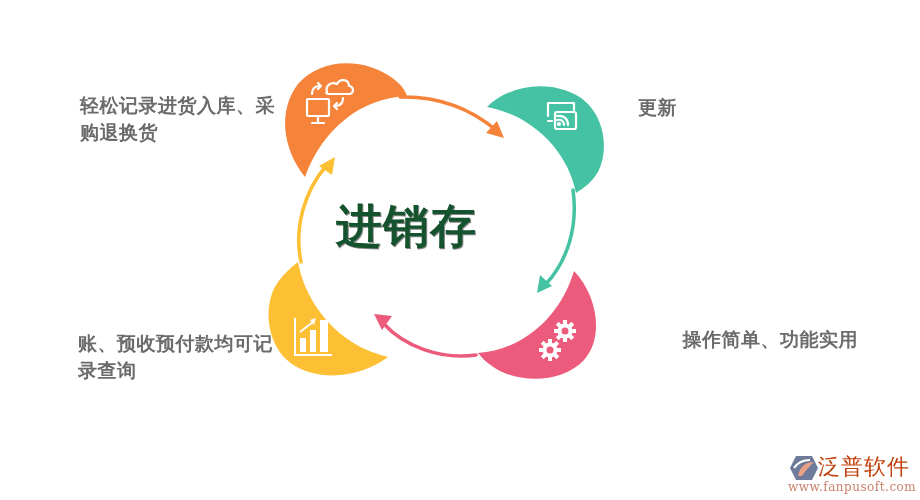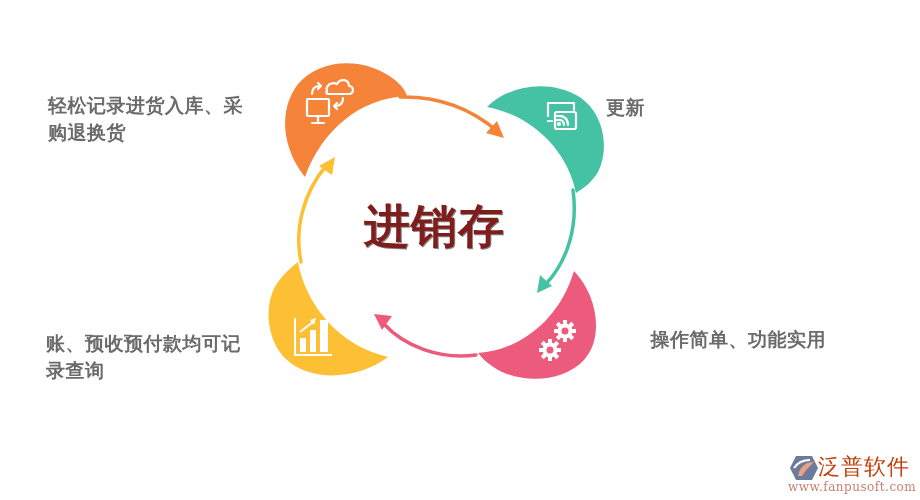--- a/index.html
+++ b/index.html
@@ -1,23 +1,23 @@
 <!DOCTYPE html>
 <html><head>
 <meta charset="utf-8">
 <style>
   html, body { margin: 0; padding: 0; background: #ffffff; }
   body { width: 920px; height: 500px; position: relative; overflow: hidden;
          font-family: "DejaVu Sans", "Liberation Sans", sans-serif; }
   .stage { position: absolute; left: 0; top: 0; width: 920px; height: 500px; }
   .desc { position: absolute; color: #6b6b6b; font-size: 19px; font-weight: bold;
-          line-height: 27px; letter-spacing: 0.5px; }
+          line-height: 27px; letter-spacing: 0.5px; margin-left: 32px; }
   .center-title { position: absolute; left: 336px; top: 196px; width: 160px;
-          font-size: 46px; font-weight: bold; color: #7f1d1d; letter-spacing: 1px;
-          text-shadow: 1px 1px 0 #888; margin-left: 28px; }
+          font-size: 46px; font-weight: bold; color: #14532d; letter-spacing: 1px;
+          text-shadow: 1px 1px 0 #888; }
   .logo { position: absolute; left: 784px; top: 452px; width: 136px; height: 46px; }
   .logo-name { position: absolute; left: 34px; top: 0px; font-size: 22px; color: #c2410c;
           letter-spacing: 1px; }
   .logo-url { position: absolute; left: 4px; top: 28px; font-size: 12px; color: #c9806b;
           font-family: "DejaVu Serif", "Liberation Serif", serif; letter-spacing: 0.5px; text-align: right; }
 </style>
 </head>
 <body>
 
 <div class="stage">

